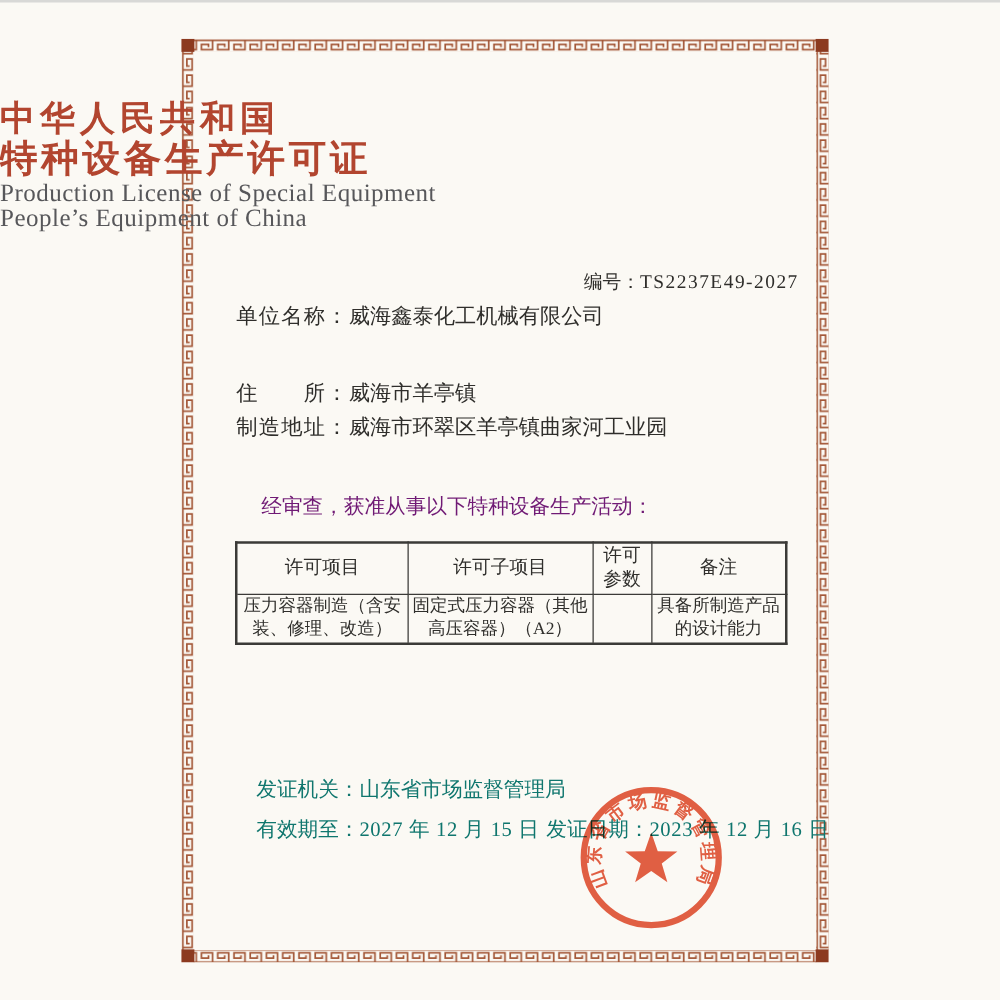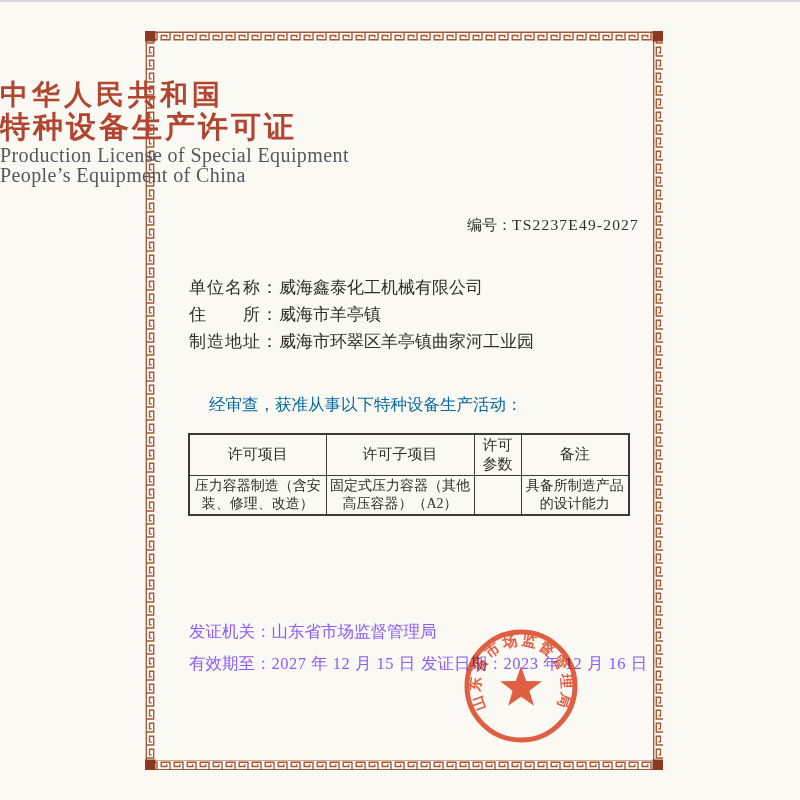--- a/index.html
+++ b/index.html
@@ -31,46 +31,46 @@
   }
   .title-en.l1{position:absolute;left:0;top:144px;width:518px;font-size:20px;letter-spacing:0.4px;}
   .title-en.l2{position:absolute;left:0;top:164px;width:518px;font-size:20px;letter-spacing:0.4px;}
   .number-line{
     position:absolute;left:467px;top:216px;
     font-size:15px;color:#2f2e2b;
   }
   .number-line .num{font-size:15.5px;letter-spacing:1.2px;}
   .field-row{position:absolute;left:189px;font-size:17px;color:#2f2e2b;white-space:nowrap;}
   .field-row .lab{letter-spacing:1px;}
-  .fr-name{top:276px;}
+  .fr-name{top:241px;}
   .fr-addr{top:303px;}
   .fr-mfg{top:330px;}
   .scope-intro{
     position:absolute;left:209px;top:394px;
-    font-size:16.5px;color:#0369a1;white-space:nowrap;
+    font-size:16.5px;color:#701a75;white-space:nowrap;
   }
   table.scope{
     position:absolute;left:188px;top:413px;
     border-collapse:collapse;
     table-layout:fixed;
     width:440px;
     background:transparent;
     margin-top:20px;
   }
   table.scope th,table.scope td{
     border:1px solid #3b3a37;
     text-align:center;vertical-align:middle;
     padding:1px 3px;
     font-weight:normal;
     color:#2f2e2b;
   }
   table.scope{border:2px solid #3b3a37;}
   table.scope tr.hdr th{height:37px;font-size:15px;line-height:1.25;}
   table.scope tr.bod td{height:35px;font-size:14px;line-height:1.3;}
-  .footer-line{position:absolute;font-size:16.5px;color:#8b5cf6;white-space:nowrap;}
+  .footer-line{position:absolute;font-size:16.5px;color:#0f766e;white-space:nowrap;margin-left:16px;}
   .fl-authority{left:189px;top:621px;}
   .fl-valid{left:189px;top:653px;}
   .fl-issue{left:421px;top:653px;}
   .footer-line .date{
     font-family:Liberation Serif, serif;
     font-size:16.5px;letter-spacing:0.5px;
   }
   .seal-svg{
     position:absolute;left:446px;top:611px;
     opacity:0.88;

